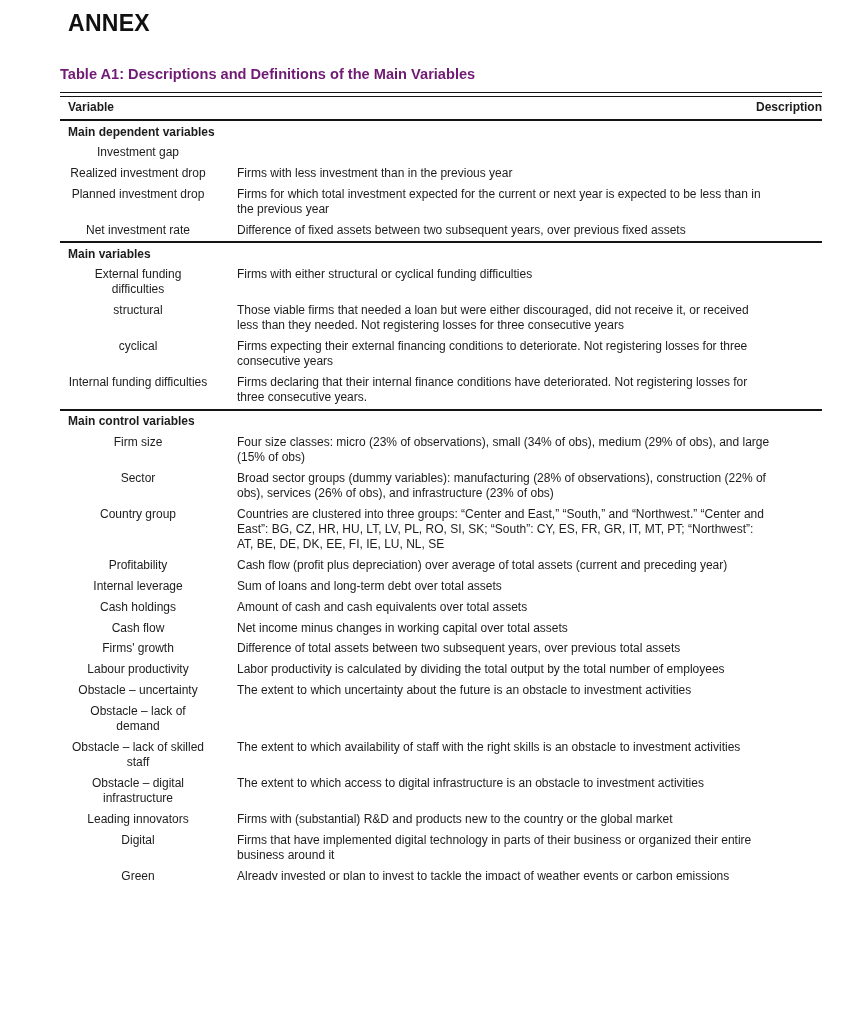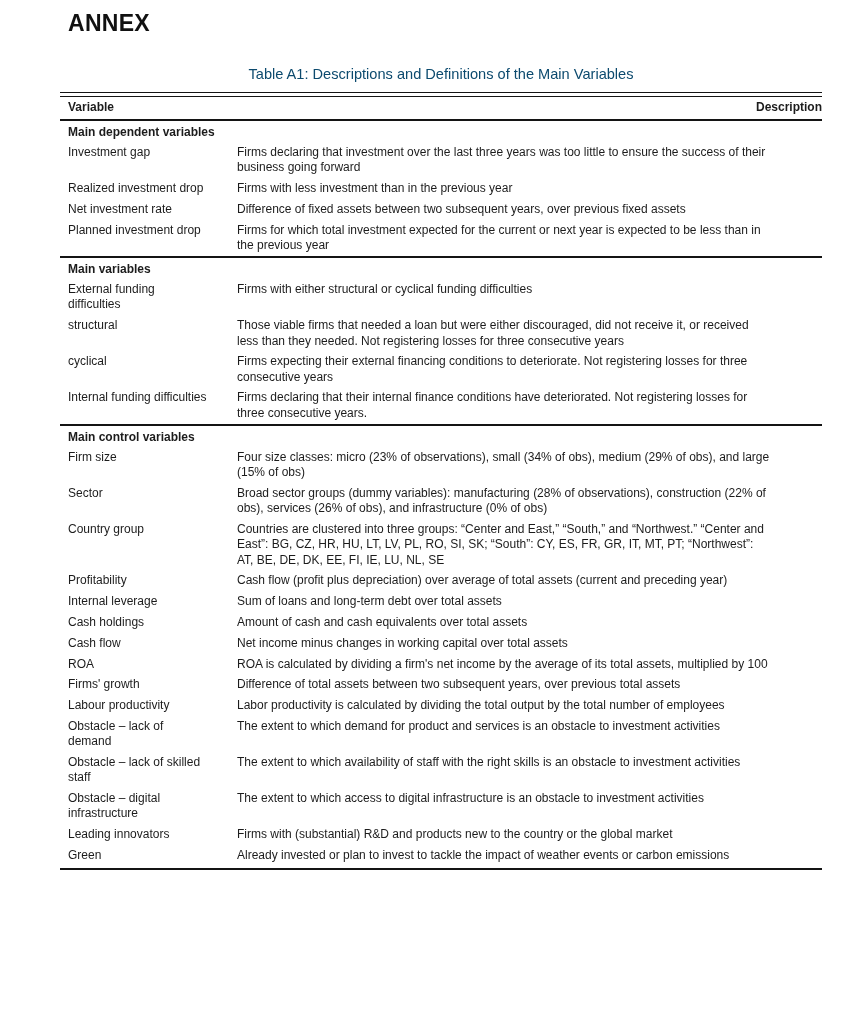--- a/index.html
+++ b/index.html
@@ -19,24 +19,23 @@
   .annex-heading {
     margin-left: 68px;
     font-size: 23px;
     font-weight: bold;
     letter-spacing: 0.3px;
     color: #111;
   }
   .table-title {
     width: 762px;
     margin: 29px 0 10px 60px;
-    text-align: center;
     font-size: 14.6px;
-    font-weight: normal;
-    color: #0c4a6e;
+    font-weight: bold;
+    color: #701a75;
   }
   .table {
     margin-left: 60px;
     width: 762px;
     font-size: 12px;
     line-height: 15.3px;
   }
   .rule-double {
     height: 5px;
     border-top: 1.5px solid #141414;
@@ -59,20 +58,21 @@
   }
   .section-header:first-child { border-top: none; }
   .row {
     display: grid;
     grid-template-columns: 177px 1fr;
     padding: 2.5px 0 3px;
   }
   .cell-var {
     padding-left: 8px;
     padding-right: 29px; 
+    text-align: center;
   }
   .cell-desc {
     max-width: 545px;
     padding-right: 10px;
   }
 </style>
 </head>
 <body>
 
 <div class="page">
@@ -83,33 +83,32 @@
   <div class="table">
     <div class="rule-double"></div>
     <div class="thead">
       <div class="th-var">Variable</div>
       <div class="th-desc">Description</div>
     </div>
     <div id="table-body">
         <div class="section-header">Main dependent variables</div>
         <div class="row">
           <div class="cell-var">Investment gap</div>
-          <div class="cell-desc">Firms declaring that investment over the last three years was too little to ensure the success of their business going forward</div>
         </div>
         <div class="row">
           <div class="cell-var">Realized investment drop</div>
           <div class="cell-desc">Firms with less investment than in the previous year</div>
         </div>
         <div class="row">
+          <div class="cell-var">Planned investment drop</div>
+          <div class="cell-desc">Firms for which total investment expected for the current or next year is expected to be less than in the previous year</div>
+        </div>
+        <div class="row">
           <div class="cell-var">Net investment rate</div>
           <div class="cell-desc">Difference of fixed assets between two subsequent years, over previous fixed assets</div>
-        </div>
-        <div class="row">
-          <div class="cell-var">Planned investment drop</div>
-          <div class="cell-desc">Firms for which total investment expected for the current or next year is expected to be less than in the previous year</div>
         </div>
         <div class="section-header">Main variables</div>
         <div class="row">
           <div class="cell-var">External funding difficulties</div>
           <div class="cell-desc">Firms with either structural or cyclical funding difficulties</div>
         </div>
         <div class="row">
           <div class="cell-var">structural</div>
           <div class="cell-desc">Those viable firms that needed a loan but were either discouraged, did not receive it, or received less than they needed. Not registering losses for three consecutive years</div>
         </div>
@@ -121,21 +120,21 @@
           <div class="cell-var">Internal funding difficulties</div>
           <div class="cell-desc">Firms declaring that their internal finance conditions have deteriorated. Not registering losses for three consecutive years.</div>
         </div>
         <div class="section-header">Main control variables</div>
         <div class="row">
           <div class="cell-var">Firm size</div>
           <div class="cell-desc">Four size classes: micro (23% of observations), small (34% of obs), medium (29% of obs), and large (15% of obs)</div>
         </div>
         <div class="row">
           <div class="cell-var">Sector</div>
-          <div class="cell-desc">Broad sector groups (dummy variables): manufacturing (28% of observations), construction (22% of obs), services (26% of obs), and infrastructure (0% of obs)</div>
+          <div class="cell-desc">Broad sector groups (dummy variables): manufacturing (28% of observations), construction (22% of obs), services (26% of obs), and infrastructure (23% of obs)</div>
         </div>
         <div class="row">
           <div class="cell-var">Country group</div>
           <div class="cell-desc">Countries are clustered into three groups: “Center and East,” “South,” and “Northwest.” “Center and East”: BG, CZ, HR, HU, LT, LV, PL, RO, SI, SK; “South”: CY, ES, FR, GR, IT, MT, PT; “Northwest”: AT, BE, DE, DK, EE, FI, IE, LU, NL, SE</div>
         </div>
         <div class="row">
           <div class="cell-var">Profitability</div>
           <div class="cell-desc">Cash flow (profit plus depreciation) over average of total assets (current and preceding year)</div>
         </div>
         <div class="row">
@@ -144,46 +143,49 @@
         </div>
         <div class="row">
           <div class="cell-var">Cash holdings</div>
           <div class="cell-desc">Amount of cash and cash equivalents over total assets</div>
         </div>
         <div class="row">
           <div class="cell-var">Cash flow</div>
           <div class="cell-desc">Net income minus changes in working capital over total assets</div>
         </div>
         <div class="row">
-          <div class="cell-var">ROA</div>
-          <div class="cell-desc">ROA is calculated by dividing a firm's net income by the average of its total assets, multiplied by 100</div>
-        </div>
-        <div class="row">
           <div class="cell-var">Firms' growth</div>
           <div class="cell-desc">Difference of total assets between two subsequent years, over previous total assets</div>
         </div>
         <div class="row">
           <div class="cell-var">Labour productivity</div>
           <div class="cell-desc">Labor productivity is calculated by dividing the total output by the total number of employees</div>
         </div>
         <div class="row">
+          <div class="cell-var">Obstacle – uncertainty</div>
+          <div class="cell-desc">The extent to which uncertainty about the future is an obstacle to investment activities</div>
+        </div>
+        <div class="row">
           <div class="cell-var">Obstacle – lack of demand</div>
-          <div class="cell-desc">The extent to which demand for product and services is an obstacle to investment activities</div>
         </div>
         <div class="row">
           <div class="cell-var">Obstacle – lack of skilled staff</div>
           <div class="cell-desc">The extent to which availability of staff with the right skills is an obstacle to investment activities</div>
         </div>
         <div class="row">
           <div class="cell-var">Obstacle – digital infrastructure</div>
           <div class="cell-desc">The extent to which access to digital infrastructure is an obstacle to investment activities</div>
         </div>
         <div class="row">
           <div class="cell-var">Leading innovators</div>
           <div class="cell-desc">Firms with (substantial) R&amp;D and products new to the country or the global market</div>
         </div>
         <div class="row">
+          <div class="cell-var">Digital</div>
+          <div class="cell-desc">Firms that have implemented digital technology in parts of their business or organized their entire business around it</div>
+        </div>
+        <div class="row">
           <div class="cell-var">Green</div>
           <div class="cell-desc">Already invested or plan to invest to tackle the impact of weather events or carbon emissions</div>
         </div>
       </div>
   </div>
 </div>
 
 </body></html>

